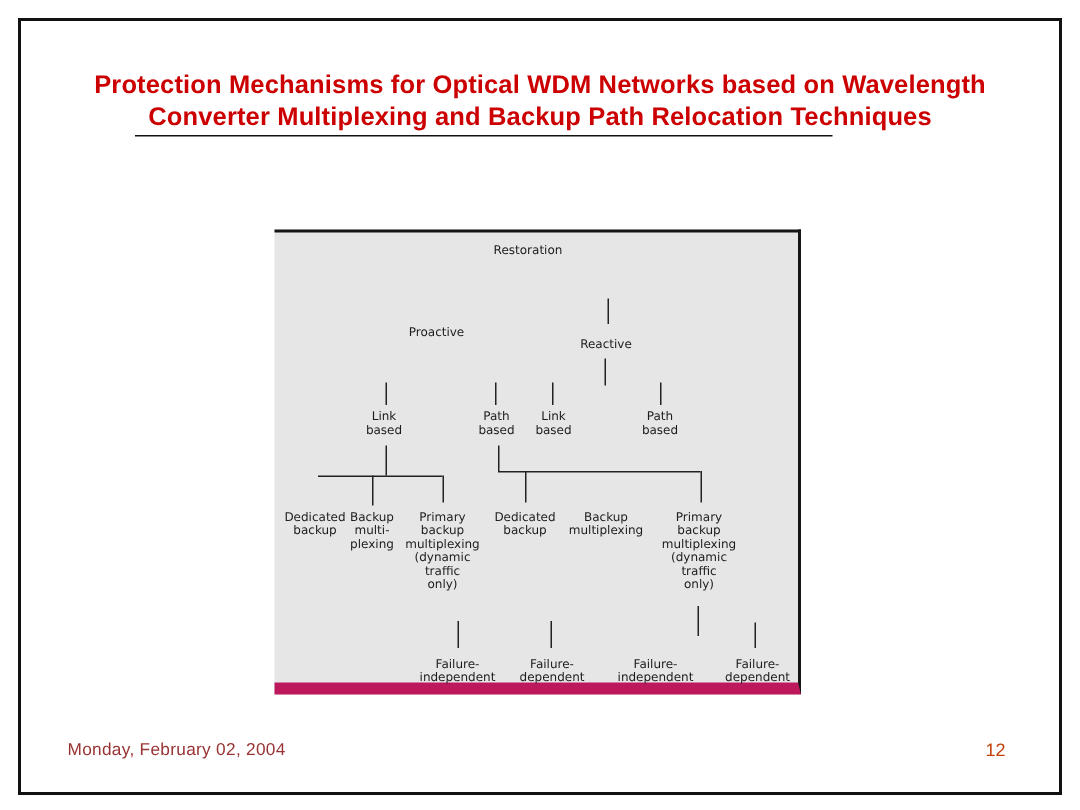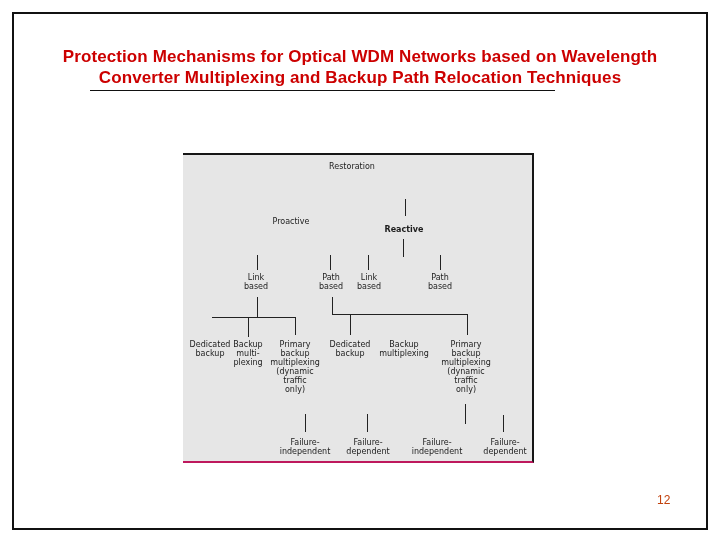--- a/index.html
+++ b/index.html
@@ -16,21 +16,21 @@
     text-align:center;font-size:17px;font-weight:bold;line-height:21px;
     color:#cc0000;white-space:pre-line;letter-spacing:0.1px;
   }
   .title-underline{
     position:absolute;left:76px;top:76px;width:465px;height:0;
     border-top:1.5px solid #111;
   }
   .panel{
     position:absolute;left:169px;top:139px;width:351px;height:310px;
     background:#e6e6e6;box-sizing:border-box;
-    border-top:2px solid #161616;border-right:2px solid #161616;border-bottom:2px solid #be185d;
+    border-top:2px solid #161616;border-right:2px solid #161616;border-bottom:8px solid #be185d;
   }
   .node{
     position:absolute;transform:translateX(-50%);
     font-family:"DejaVu Sans",sans-serif;font-size:8px;line-height:9px;
     color:#1c1c1c;text-align:center;white-space:pre-line;
   }
   .vline{position:absolute;width:1px;background:#222;}
   .hline{position:absolute;height:1px;background:#222;}
   .footer-date{
     position:absolute;left:31px;top:480px;font-size:11.5px;color:#993333;letter-spacing:0.2px;
@@ -45,21 +45,21 @@
 <div class="slide">
 
   <div class="title">Protection Mechanisms for Optical WDM Networks based on Wavelength
 Converter Multiplexing and Backup Path Relocation Techniques</div>
   <div class="title-underline"></div>
 
   <div class="panel">
 
     <div class="node" style="left:169px;top:7px;">Restoration</div>
     <div class="node" style="left:108px;top:62px;">Proactive</div>
-    <div class="node" style="left:221px;top:70px;font-weight:bold;">Reactive</div>
+    <div class="node" style="left:221px;top:70px;">Reactive</div>
 
     <div class="node" style="left:73px;top:118px;">Link
 based</div>
     <div class="node" style="left:148px;top:118px;">Path
 based</div>
     <div class="node" style="left:186px;top:118px;">Link
 based</div>
     <div class="node" style="left:257px;top:118px;">Path
 based</div>
 
@@ -112,15 +112,16 @@
     <div class="vline" style="left:167px;top:159px;height:21px;"></div>
     <div class="vline" style="left:284px;top:159px;height:21px;"></div>
 
     <div class="vline" style="left:122px;top:259px;height:18px;"></div>
     <div class="vline" style="left:184px;top:259px;height:18px;"></div>
     <div class="vline" style="left:282px;top:249px;height:20px;"></div>
     <div class="vline" style="left:320px;top:260px;height:17px;"></div>
 
   </div>
 
+  <div class="footer-date">Monday, February 02, 2004</div>
   <div class="page-number">12</div>
 
 </div>
 
 </body></html>

